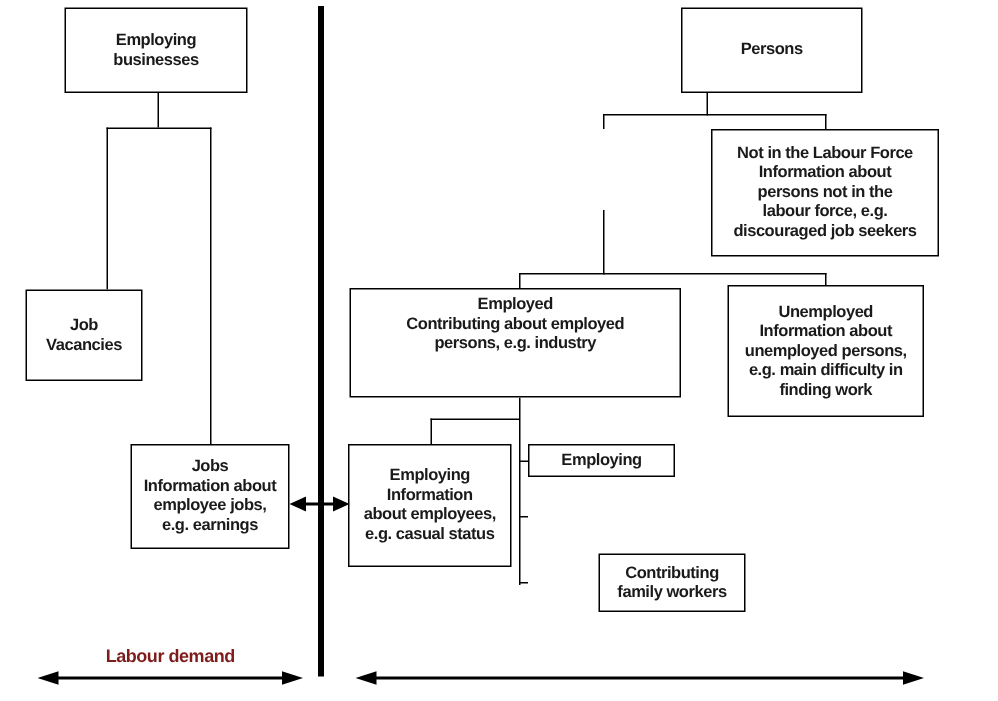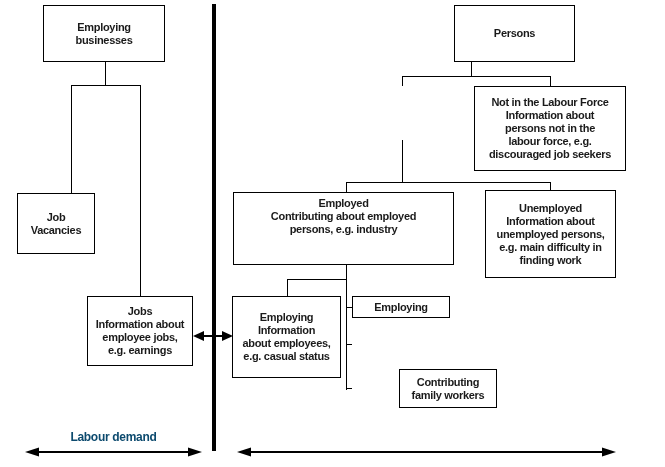--- a/index.html
+++ b/index.html
@@ -56,21 +56,21 @@
     width: 665px; height: 467px;
     z-index: 4;
     pointer-events: none;
   }
   .flow-label {
     position: absolute;
     text-align: center;
     font-size: 12px;
     font-weight: bold;
     letter-spacing: -0.3px;
-    color: #0c4a6e;
+    color: #7f1d1d;
     z-index: 2;
   }
 </style>
 </head>
 <body>
 
 <div id="stage">
 
   <div class="box" style="left:43px; top:5px; width:122px; height:57px;">
     <div class="box-title">Employing

